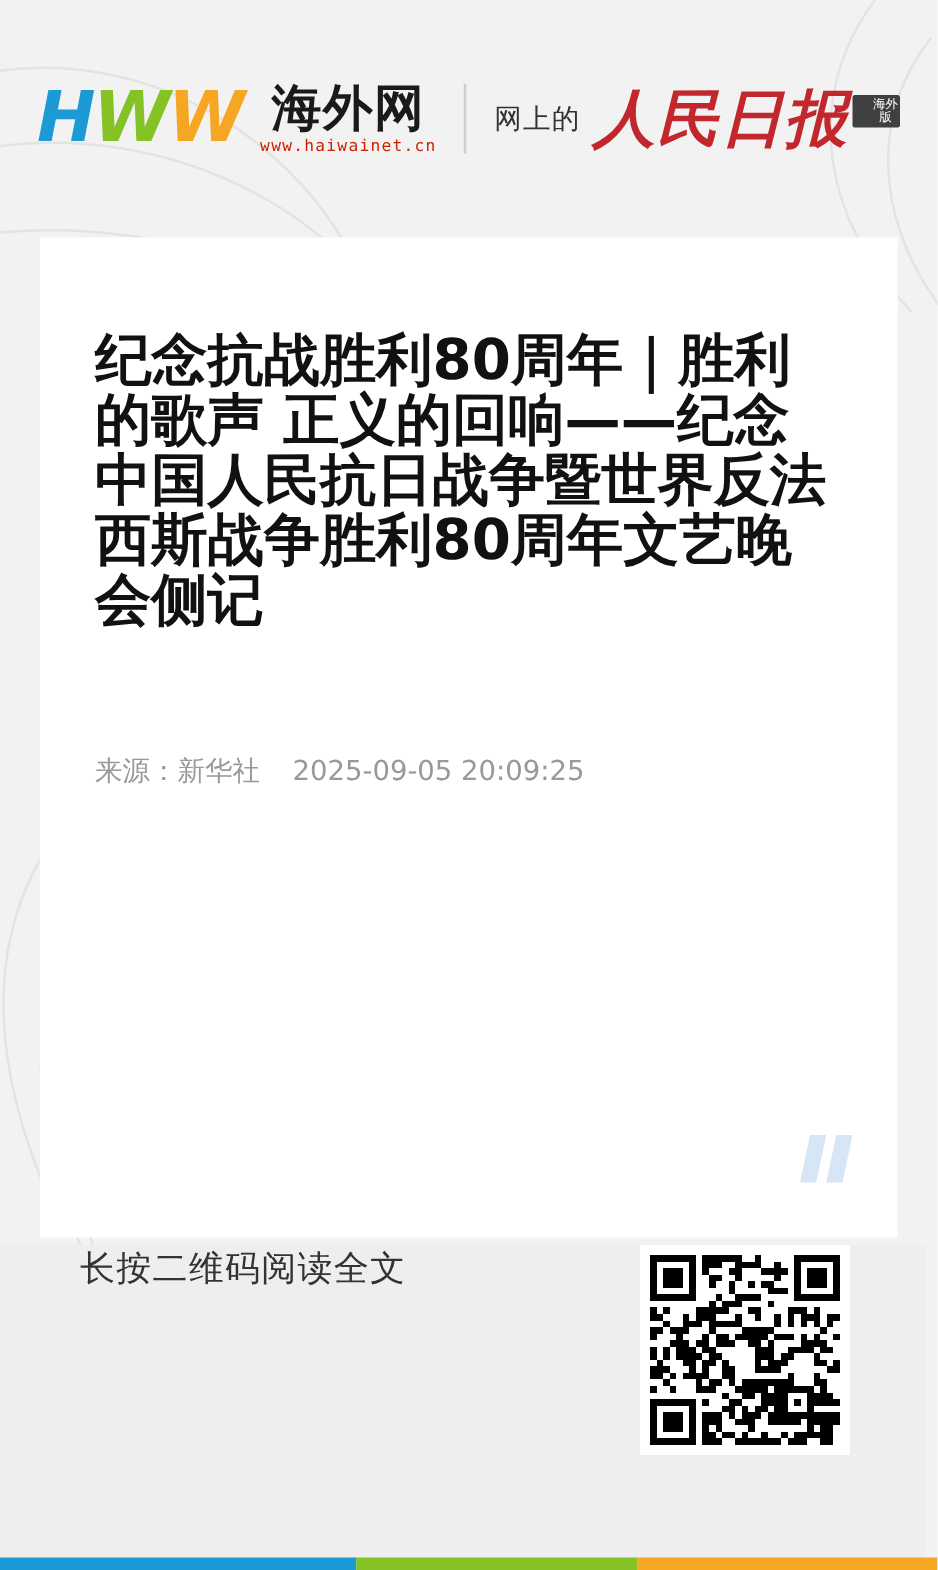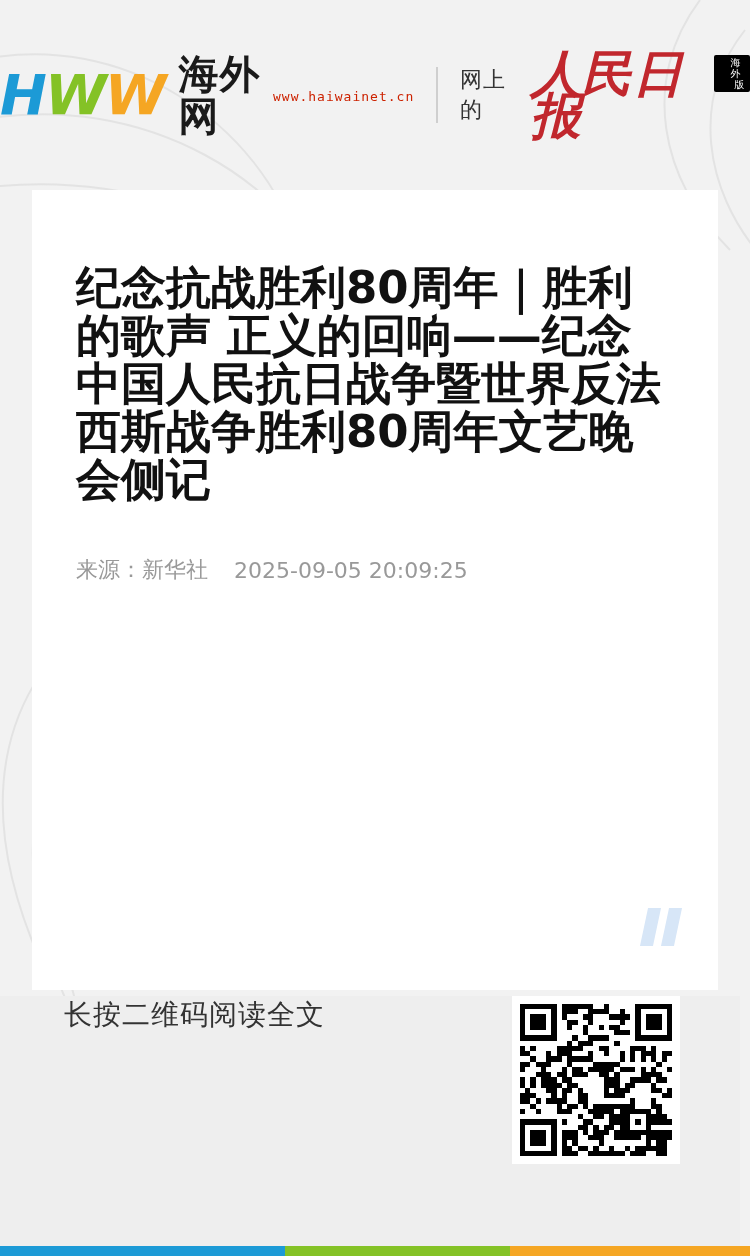--- a/index.html
+++ b/index.html
@@ -52,20 +52,21 @@
     font-size: 56px;
     line-height: 56px;
     font-style: italic;
   }
   .hww .h1 { color: #1c9ad6; }
   .hww .w1 { color: #84c226; }
   .hww .w2 { color: #f5a623; }
   .brand-cn {
     margin-left: 14px;
     display: flex;
+    flex-direction: column;
     align-items: center;
   }
   .brand-cn .cn-name {
     font-family: "DejaVu Sans", sans-serif;
     font-weight: bold;
     font-size: 40px;
     line-height: 42px;
     color: #1a1a1a;
     letter-spacing: 1px;
   }
@@ -136,21 +137,21 @@
   }
   .article-summary {
     font-family: "DejaVu Sans", sans-serif;
     font-size: 27px;
     line-height: 48px;
     color: #555555;
     margin: 0;
     letter-spacing: 0.5px;
   }
   .meta {
-    margin-top: 51px;
+    margin-top: 98px;
     font-family: "DejaVu Sans", sans-serif;
     font-size: 22px;
     color: #999999;
     display: flex;
     align-items: center;
     gap: 26px;
   }
   .quote-mark {
     position: absolute;
     right: 40px;
@@ -245,21 +246,21 @@
       <div class="brand-cn">
         <div class="cn-name">海外网</div>
         <div class="cn-url">www.haiwainet.cn</div>
       </div>
 
       <div class="divider-v"></div>
 
       <div class="rm-group">
         <div class="rm-prefix">网上的</div>
         <div class="rm-title" style="color: rgb(193, 39, 45);">人民日报</div>
-        <div class="rm-badge" style="background: #000000; padding-left: 16px;">
+        <div class="rm-badge" style="background: #404040; padding-left: 16px;">
           <span>海外</span>
           <span>版</span>
         </div>
       </div>
 
     </div>
   </div>
 
   <div class="card">
     <h1 class="article-title">纪念抗战胜利80周年｜胜利的歌声 正义的回响——纪念中国人民抗日战争暨世界反法西斯战争胜利80周年文艺晚会侧记</h1>

